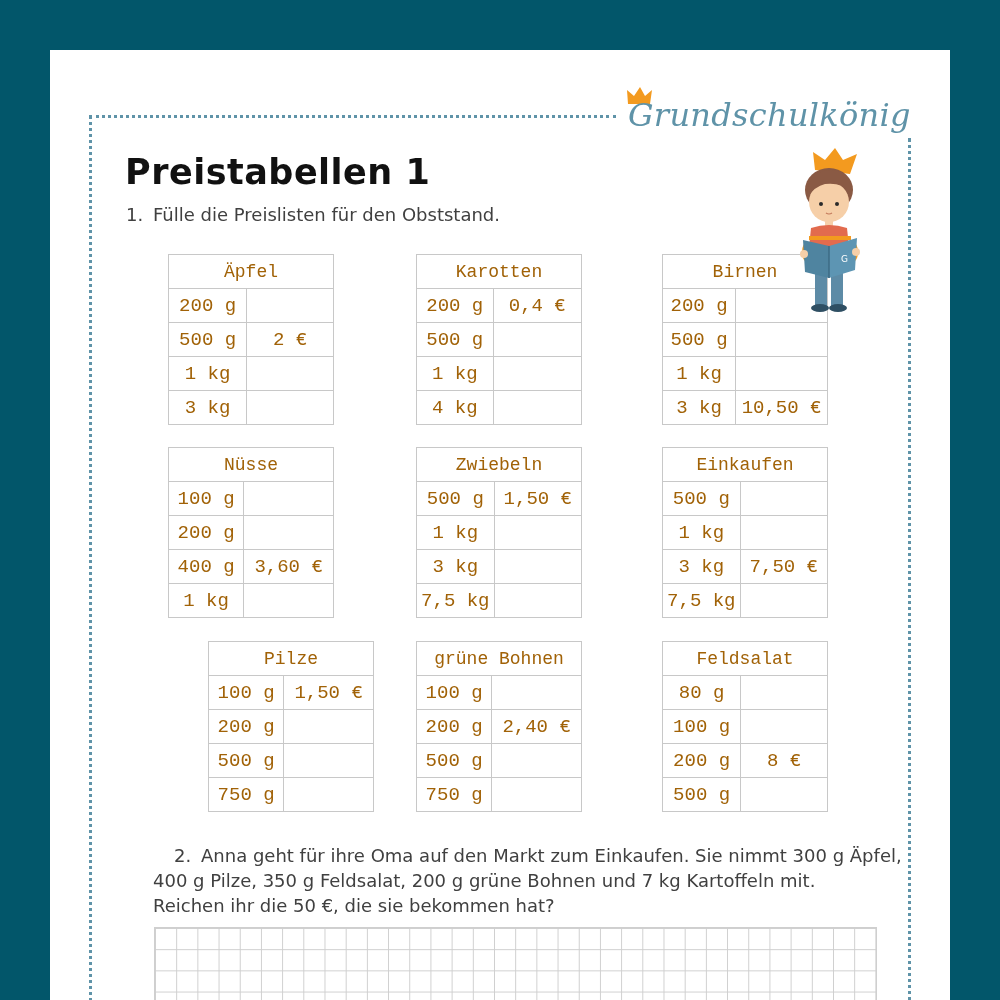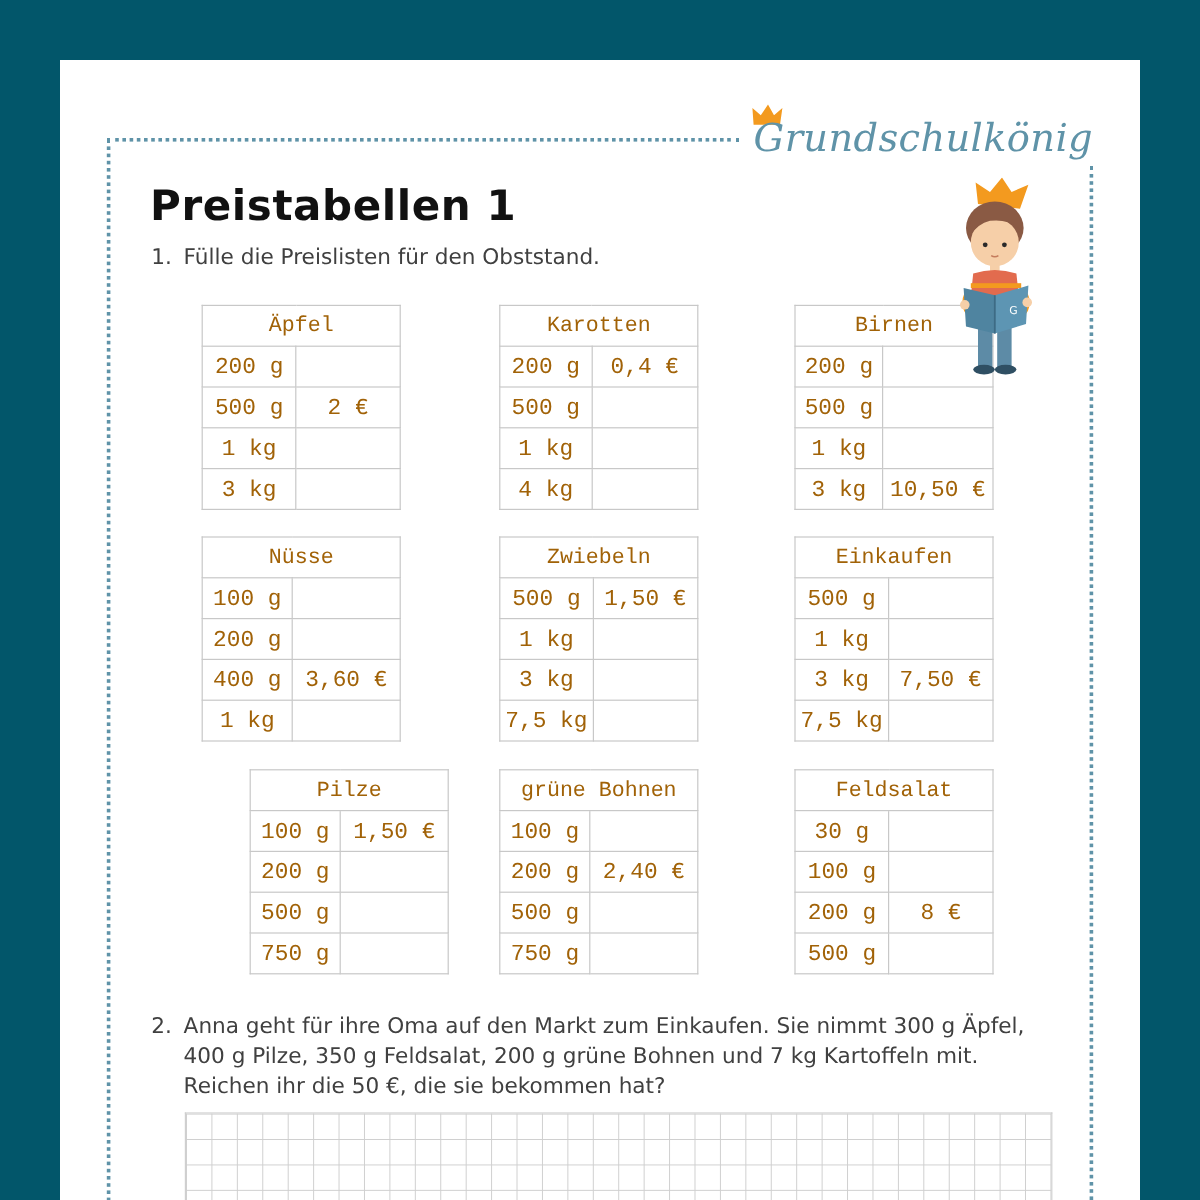--- a/index.html
+++ b/index.html
@@ -104,20 +104,21 @@
       left: 76px;
       top: 793px;
     }
     .task2 .line {
       display: block;
       padding-left: 27px;
       height: 25px;
     }
     .task2 .line.first {
       padding-left: 0;
+      margin-left: 48px;
     }
     
     .ptable {
       position: absolute;
       width: 166px;
       border-collapse: collapse;
       font-family: Liberation Mono, monospace;
       color: #a16207;
       background: #fff;
     }
@@ -381,21 +382,21 @@
         </tr>
   </tbody>
     </table>
 
   <table class="ptable" style="left:612px; top:591px;">
     <tbody>
         <tr>
           <td class="head" colspan="2">Feldsalat</td>
         </tr>
     <tr>
-          <td class="w">30 g</td>
+          <td class="w">80 g</td>
           <td class="p"></td>
         </tr>
     <tr>
           <td class="w">100 g</td>
           <td class="p"></td>
         </tr>
     <tr>
           <td class="w">200 g</td>
           <td class="p">8 €</td>
         </tr>

